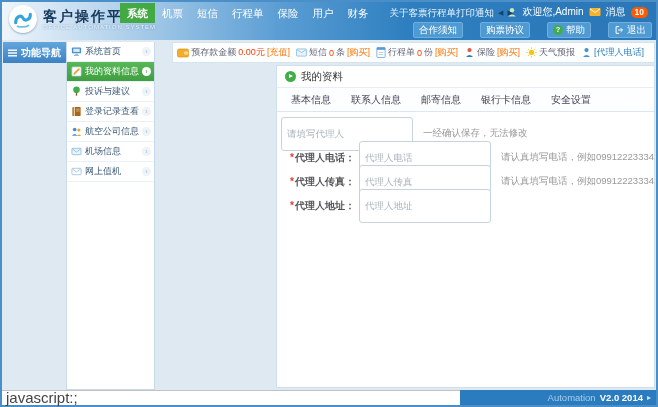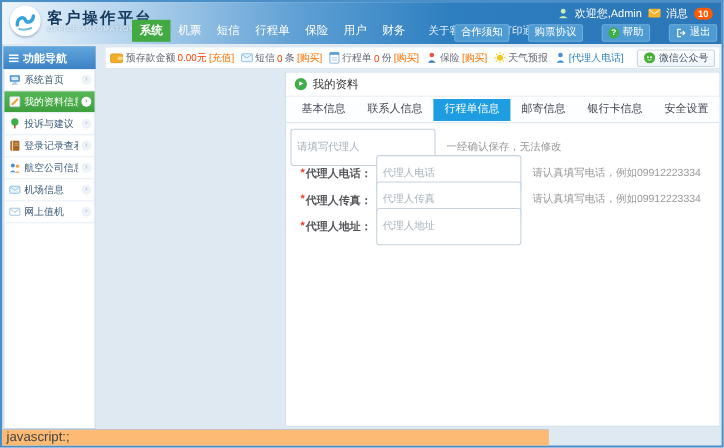--- a/index.html
+++ b/index.html
@@ -10,35 +10,35 @@
   
   .header { height:38px; flex:none; position:relative;
     background:linear-gradient(90deg,#eef5fb 0%,#b9d6ee 16%,#5c9ed4 42%,#2e7fc0 62%,#2b76b7 100%); }
   .logo { position:absolute; left:7px; top:3px; display:flex; align-items:center; gap:6px; }
   .logo-circle { width:28px; height:28px; border-radius:50%; background:#fff; flex:none;
     box-shadow:0 1px 2px rgba(10,50,90,.35); display:flex; align-items:center; justify-content:center; }
   .logo-t1 { font-size:14px; font-weight:bold; color:#16395e; letter-spacing:2px; line-height:15px; }
   .logo-t2 { font-size:6px; color:#eef6fd; letter-spacing:1px; text-shadow:0 0 2px rgba(30,80,130,.6); }
   .user-strip { position:absolute; top:3px; right:8px; display:flex; align-items:center; gap:5px; font-size:10px; color:#fff; }
   .msg-badge { background:#ff5a00; color:#fff; border-radius:7px; font-size:8.5px; padding:0 4px; line-height:11px; font-weight:bold; }
-  .nav-row { position:absolute; left:118px; right:0; bottom:2px; height:20px; display:flex; align-items:stretch;margin-top:48px; }
+  .nav-row { position:absolute; left:118px; right:0; bottom:17px; height:20px; display:flex; align-items:stretch;margin-top:48px; }
   .nav-item { padding:0 7px; line-height:20px; color:#fff; font-size:10.5px; cursor:pointer; white-space:nowrap; }
   .nav-item.active { background:#43a943; font-weight:bold; }
   .notice-wrap { display:flex; align-items:center; gap:4px; margin-left:14px; white-space:nowrap; }
   .notice-text { color:#eaf4fc; font-size:9.5px; cursor:pointer; }
   .pager { color:#16436b; font-size:7px; cursor:pointer; line-height:20px; }
   .header-btns { position:absolute; right:4px; bottom:2px; display:flex; gap:17px; }
   .hbtn { background:#4e9ad2; border:1px solid #71aedd; border-radius:2px; color:#fff; font-size:9.5px;
     line-height:14px; padding:0 5px; display:flex; align-items:center; gap:3px; cursor:pointer; white-space:nowrap; }
   .help-circle { width:10px; height:10px; border-radius:50%; background:#3fae49; color:#fff; font-size:7.5px;
     line-height:10px; text-align:center; font-weight:bold; }
 
   
   .app { flex:1; display:flex; padding:2px 1px 0 1px; min-height:0; }
-  .sidebar { width:84px; flex:none; display:flex; flex-direction:column; }
+  .sidebar { width:84px; flex:none; display:flex; flex-direction:row; }
   .sidebar-header { height:21px; flex:none; background:linear-gradient(#62a6dc,#3c82c4); color:#fff;
     font-size:10px; font-weight:bold; display:flex; align-items:center; gap:4px; padding:0 5px; }
   .sidebar-items { flex:1; background:#fff; border:1px solid #c9daea; border-top:none; }
   .side-item { height:20px; display:flex; align-items:center; gap:3px; padding:0 3px 0 4px; font-size:9px;
     color:#3c5a78; border-bottom:1px solid #e9f1f8; cursor:pointer; white-space:nowrap; }
   .side-item .lbl { flex:1; overflow:hidden; }
   .side-chevron { width:9px; height:9px; border-radius:50%; background:#eef3f8; color:#a6bccd; font-size:7px;
     line-height:9px; text-align:center; flex:none; }
   .side-item.active { background:linear-gradient(#58b858,#3f9f3f); color:#fff; }
   .side-item.active .side-chevron { background:#fff; color:#3f9f3f; }
@@ -69,22 +69,22 @@
   .form-label { width:78px; flex:none; display:flex; justify-content:flex-end; align-items:center;
     font-size:10px; color:#55565a; font-weight:bold; }
   .req { color:#e23b2e; margin-right:1px; }
   .form-input { width:132px; height:19px; border:1px solid #c6d3de; border-radius:3px; margin-left:4px;
     padding:16px 5px; font-size:9.5px; color:#333; outline:none; font-family:"Liberation Sans","DejaVu Sans",sans-serif; }
   .form-input::placeholder { color:#a9b3bc; }
   .form-hint { margin-left:10px; font-size:9.5px; color:#999; white-space:nowrap; }
 
   
   .footer { height:15px; flex:none; display:flex; }
-  .footer-status { width:497px; flex:none; background:#fdba74; border-top:1px solid #c2c2c2; color:#444;
-    font-size:12px; line-height:13px; padding:0 4px; }
+  .footer-status { width:458px; flex:none; background:#ffffff; border-top:1px solid #c2c2c2; color:#444;
+    font-size:15px; line-height:13px; padding:0 4px; }
   .footer-bar { flex:1; background:#2a7cbf; display:flex; align-items:center; justify-content:flex-end;
     gap:4px; padding:0 5px; font-size:9.5px; }
   .footer-brand { color:#a9cde9; }
   .footer-ver { color:#fff; font-weight:bold; }
   .footer-arrow { color:#cfe4f4; font-size:8px; cursor:pointer; }
 </style>
 </head>
 <body>
 
 <div class="window">
@@ -331,43 +331,31 @@
         <span class="tb-group">
           <span class="icon">
             <svg width="11" height="11" viewBox="0 0 12 12">
                 <circle cx="6" cy="3.3" r="2.3" fill="#4a90d0"></circle>
                 <path d="M2.2 11 Q6 6.2 9.8 11 Z" fill="#4a90d0"></path>
               </svg>
           </span>
           <span class="blink">[代理人电话]</span>
         </span>
         <span class="tb-spacer"></span>
-        <span class="tb-btn">
-          <span class="icon">
-            <svg width="11" height="11" viewBox="0 0 12 12">
-                <circle cx="6" cy="6" r="5.5" fill="#45b035"></circle>
-                <circle cx="4.4" cy="5.4" r="1" fill="#fff"></circle>
-                <circle cx="7.6" cy="5.4" r="1" fill="#fff"></circle>
-                <path d="M4 7.8 Q6 9 8 7.8" stroke="#fff" stroke-width="0.8" fill="none"></path>
-              </svg>
-          </span>
-          <span>微信公众号</span>
-        </span>
 
       </div>
 
       <div class="main-panel">
         <div class="section-head">
           <span class="play-icon"></span>
           <span class="section-title">我的资料</span>
         </div>
         <div class="tabs">
           <span class="tab">基本信息</span>
           <span class="tab">联系人信息</span>
-          <span class="tab active">行程单信息</span>
           <span class="tab">邮寄信息</span>
           <span class="tab">银行卡信息</span>
           <span class="tab">安全设置</span>
         </div>
 
         <div class="form-area">
           <div class="form-row">
             <input class="form-input" type="text" placeholder="请填写代理人" style="">
             <span class="form-hint">一经确认保存，无法修改</span>
           </div>
@@ -396,15 +384,20 @@
             <span class="form-hint"></span>
           </div>
         </div>
       </div>
 
     </div>
   </div>
 
   <div class="footer">
     <div class="footer-status">javascript:;</div>
+    <div class="footer-bar">
+      <span class="footer-brand">Automation</span>
+      <span class="footer-ver">V2.0 2014</span>
+      <span class="footer-arrow">▸</span>
+    </div>
   </div>
 
 </div>
 
 </body></html>

